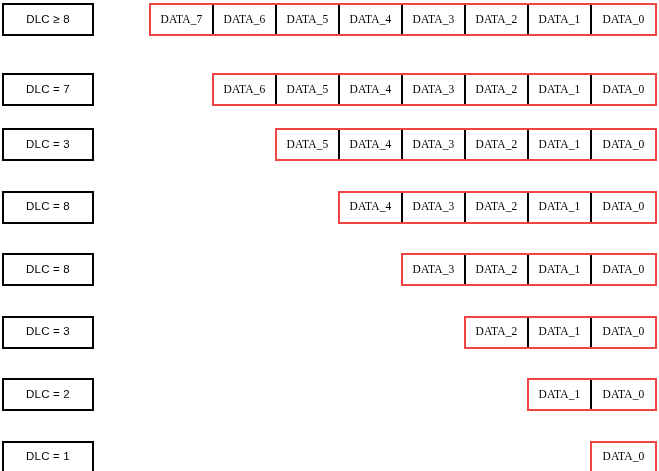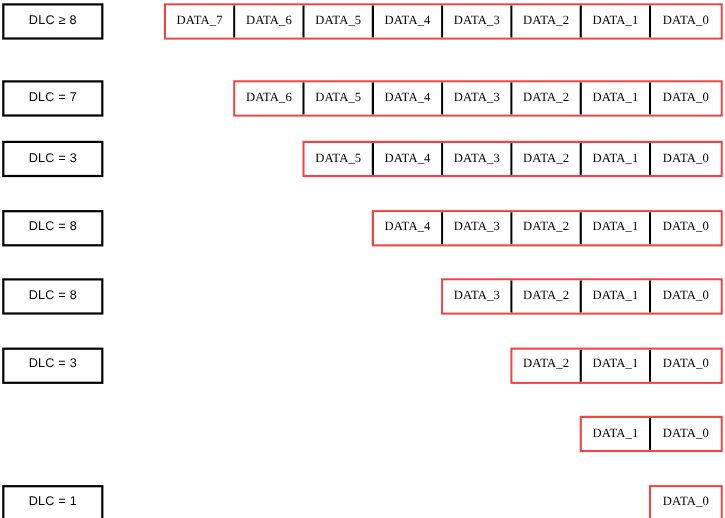--- a/index.html
+++ b/index.html
@@ -132,20 +132,21 @@
     </div>
     <div class="row" style="top: 315.5px;">
       <div class="dlc-label">DLC = 3</div>
       <div class="data-strip" style="width: 193px; left: 464px;">
         <div class="data-cell">DATA_2</div>
         <div class="data-cell">DATA_1</div>
         <div class="data-cell">DATA_0</div>
       </div>
     </div>
     <div class="row" style="top: 378px;">
+      <div class="dlc-label">DLC = 2</div>
       <div class="data-strip" style="width: 130px; left: 527px;">
         <div class="data-cell">DATA_1</div>
         <div class="data-cell">DATA_0</div>
       </div>
     </div>
     <div class="row" style="top: 440.5px;">
       <div class="dlc-label">DLC = 1</div>
       <div class="data-strip" style="width: 67px; left: 590px;">
         <div class="data-cell">DATA_0</div>
       </div>

